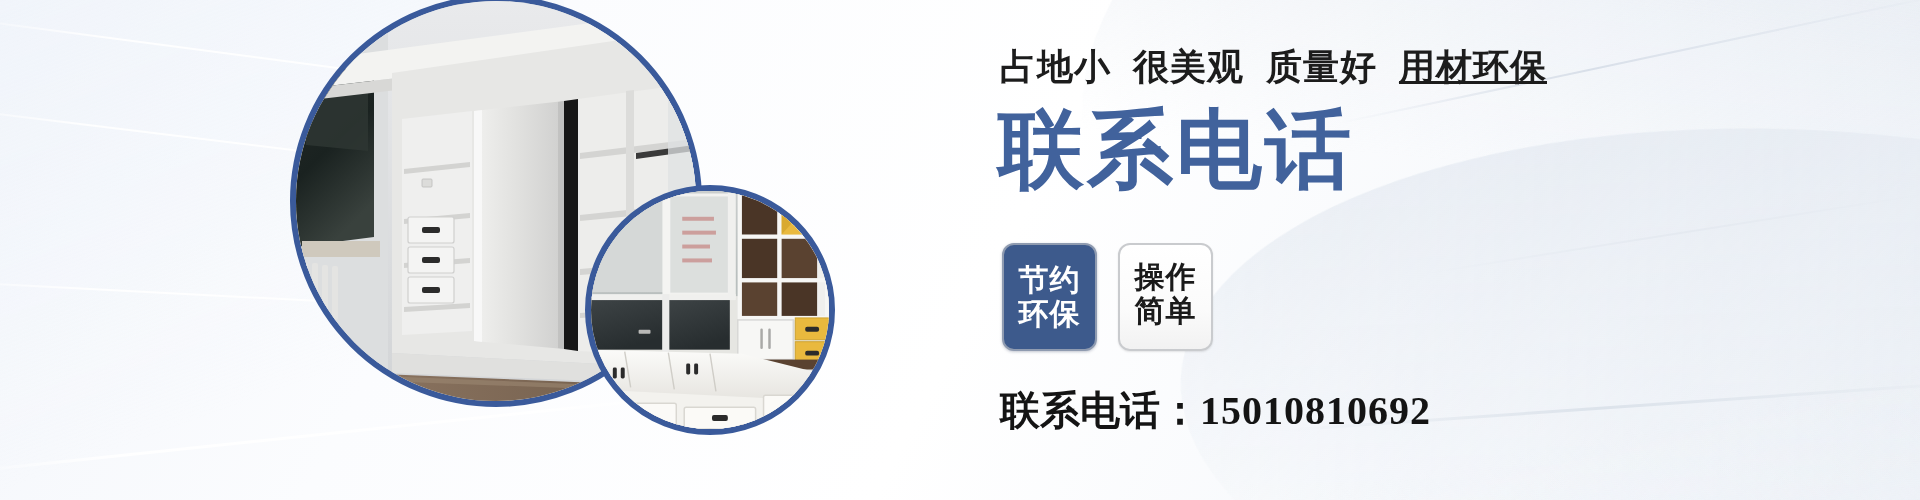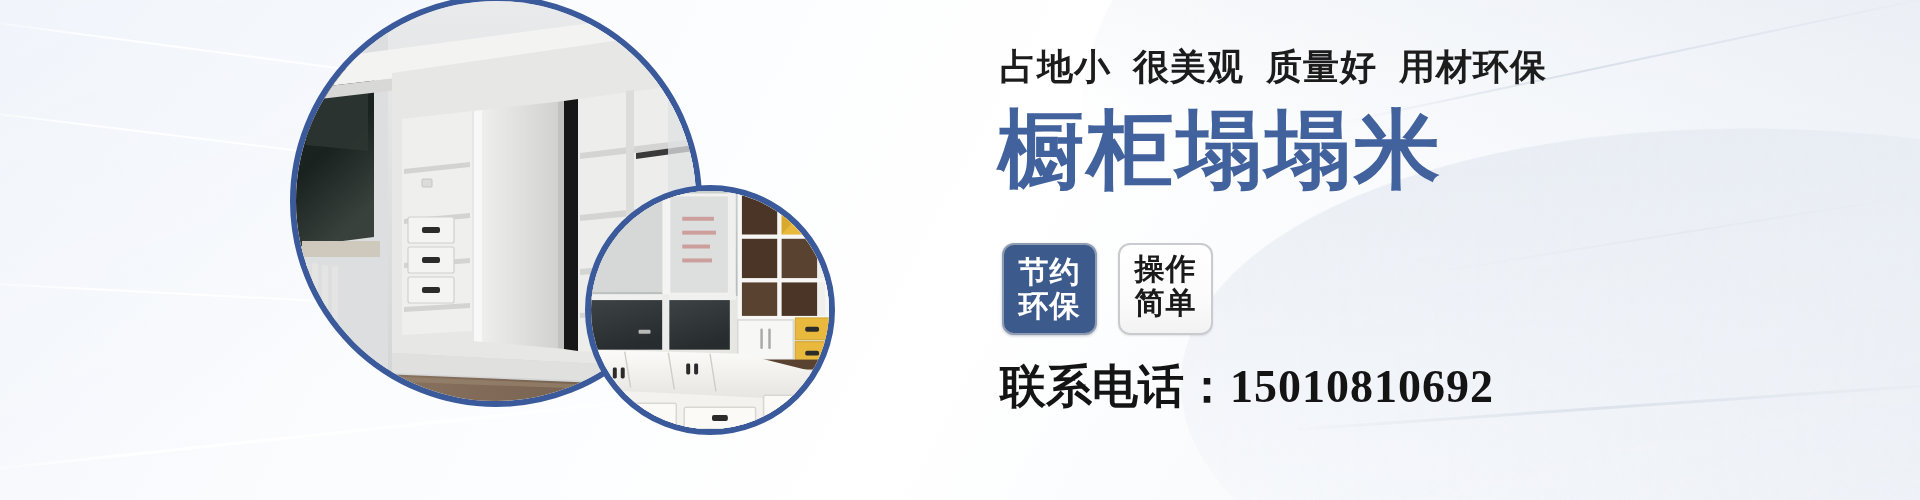--- a/index.html
+++ b/index.html
@@ -77,51 +77,51 @@
   
   .copy{position:absolute;left:1000px;top:0;width:780px;height:500px;}
 
   .tagline{
     position:absolute;left:0;top:43px;
     font-size:36px;font-weight:700;color:#1c1c1c;
     letter-spacing:1px;white-space:nowrap;
     font-family:"DejaVu Sans","Liberation Sans",sans-serif;
   }
   .tagline span{margin-right:22px;}
-  .tagline span:last-child{margin-right:0;}
+  .tagline span:last-child{margin-right:0;text-decoration:underline;}
 
   .headline{
     position:absolute;left:-2px;top:104px;
     font-size:86px;font-weight:700;color:#41629c;
     letter-spacing:3px;white-space:nowrap;line-height:1.05;
     font-family:"DejaVu Sans","Liberation Sans",sans-serif;
   }
 
   .badges{position:absolute;left:2px;top:243px;display:flex;gap:21px;}
   .badge{
-    width:95px;height:92px;box-sizing:border-box;border-radius:12px;
+    width:95px;height:108px;box-sizing:border-box;border-radius:12px;
     display:flex;flex-direction:column;align-items:center;justify-content:center;
     font-size:30px;font-weight:700;line-height:1.12;letter-spacing:1px;
     font-family:"DejaVu Sans","Liberation Sans",sans-serif;
   }
   .badge.filled{
     background:#3d5a8c;color:#ffffff;border:2px solid #8f9bb0;
     box-shadow:0 1px 3px rgba(40,55,85,.28);
   }
   .badge.outline{
     background:linear-gradient(180deg,#ffffff 0%,#fbfbfb 62%,#f2f2f2 100%);
     color:#1a1a1a;border:2px solid #c9cbce;
     box-shadow:0 1px 2px rgba(0,0,0,.10);
     font-family:Liberation Mono, monospace;
   }
   .badge .ln{display:block;}
 
   .contact{
-    position:absolute;left:0;top:356px;
-    font-size:46px;font-weight:700;color:#141414;white-space:nowrap;
+    position:absolute;left:0;top:383px;
+    font-size:40px;font-weight:700;color:#141414;white-space:nowrap;
     font-family:"DejaVu Sans","Liberation Sans",sans-serif;
   }
   .contact .num{letter-spacing:1px;font-family:"Liberation Serif","DejaVu Serif",serif;font-weight:700;}
 </style>
 </head>
 <body>
 
 <div class="banner">
 
   <div class="bg-layer">
@@ -325,21 +325,21 @@
       <polygon points="150,236 240,228 240,240 150,240" fill="#a98d6e"></polygon>
     </svg>
   </div>
 
   <div class="copy">
 
     <div class="tagline">
       <span>占地小</span><span>很美观</span><span>质量好</span><span>用材环保</span>
     </div>
 
-    <div class="headline">橱柜塌塌米</div>
+    <div class="headline">联系电话</div>
 
     <div class="badges">
       <div class="badge filled">
         <span class="ln">节约</span>
         <span class="ln">环保</span>
       </div>
       <div class="badge outline">
         <span class="ln">操作</span>
         <span class="ln">简单</span>
       </div>

